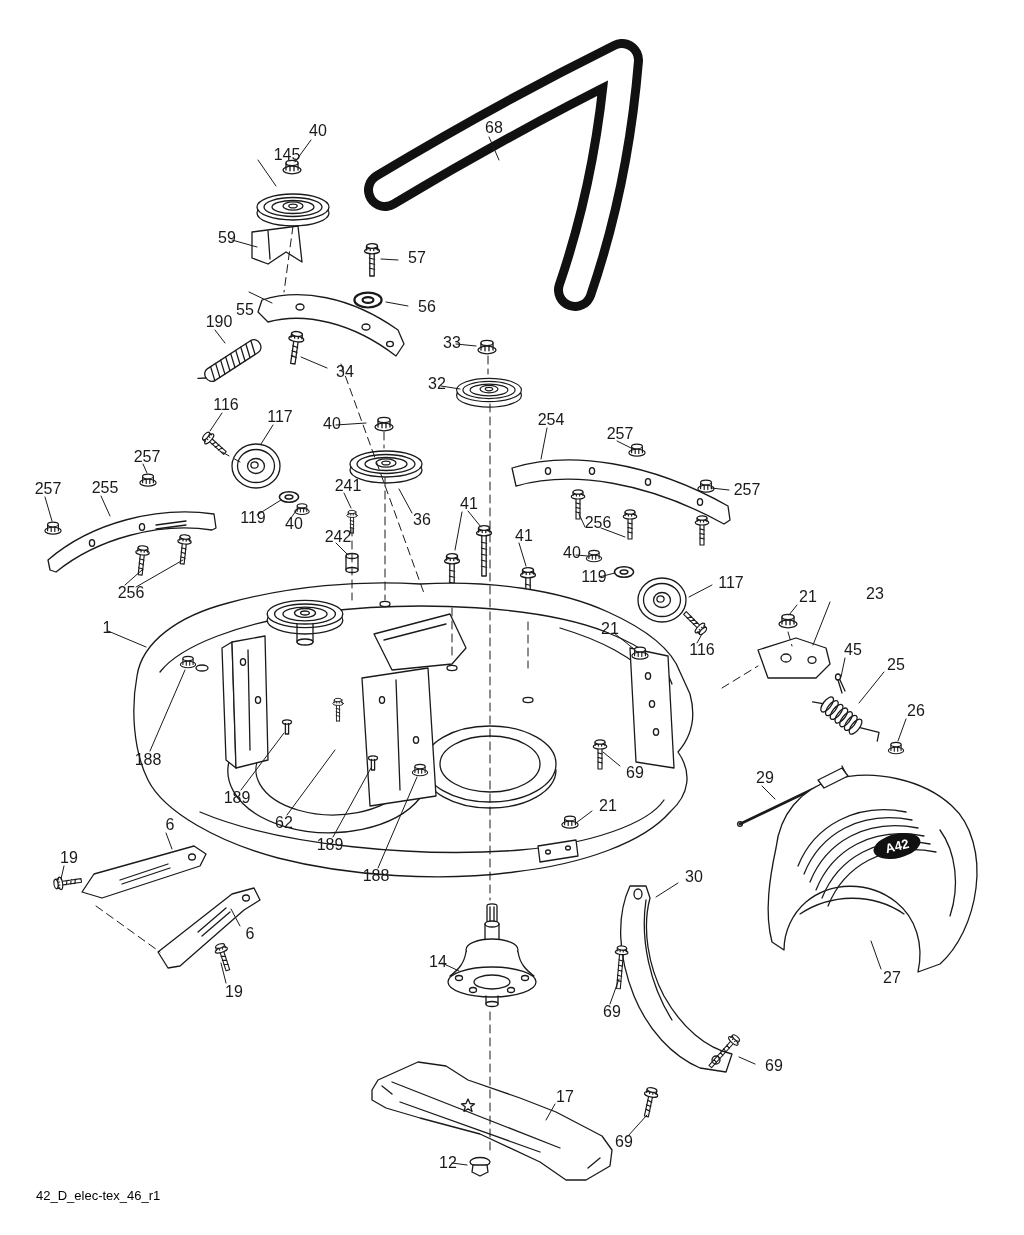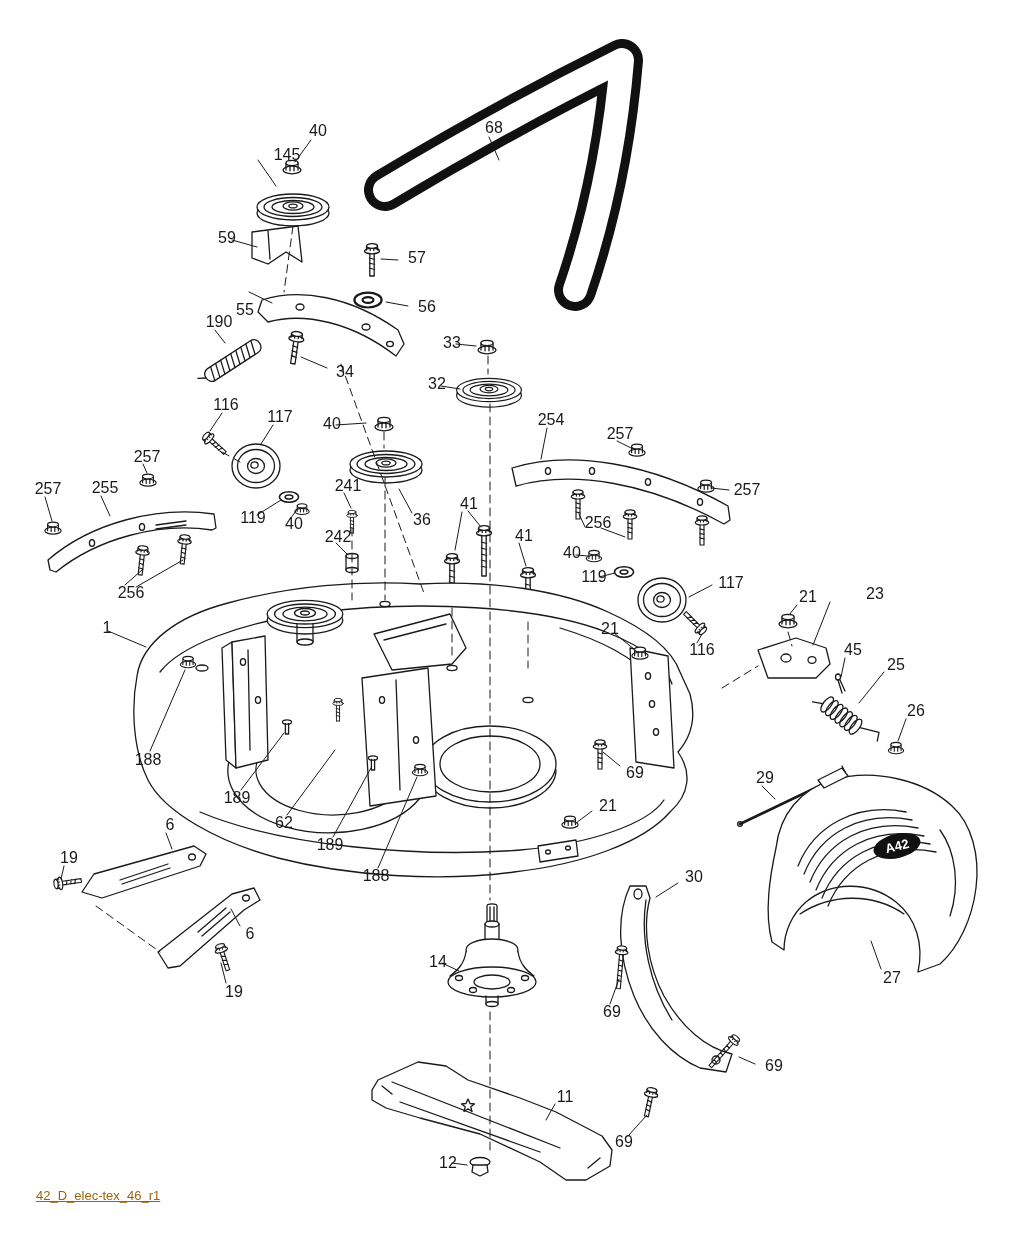--- a/index.html
+++ b/index.html
@@ -1,21 +1,21 @@
 <!DOCTYPE html>
 <html><head>
 <meta charset="utf-8">
 <style>
   html,body{margin:0;padding:0;background:#ffffff;}
   body{width:1024px;height:1235px;overflow:hidden;font-family:"Liberation Sans",sans-serif;}
   .canvas{position:relative;width:1024px;height:1235px;background:#fff;}
   .canvas svg{position:absolute;left:0;top:0;}
   #label-layer{position:absolute;left:7px;top:0;width:100%;height:100%;pointer-events:none;}
   .part-label{position:absolute;transform:translate(-50%,-50%);font-size:16px;color:#1a1a1a;white-space:nowrap;}
-  .footer{position:absolute;left:36px;top:1188px;font-size:13px;color:#a16207;text-decoration:underline;}
+  .footer{position:absolute;left:36px;top:1188px;font-size:13px;color:#000000;}
 </style>
 </head>
 <body>
 
 <div class="canvas">
 
 <svg width="1024" height="1235" viewBox="0 0 1024 1235">
   <defs>
     <g id="g-pulley">
       <ellipse cx="0" cy="6" rx="36" ry="13" fill="#fff"></ellipse>
@@ -367,20 +367,20 @@
       <div class="part-label" style="left: 163px; top: 825px;">6</div>
       <div class="part-label" style="left: 62px; top: 858px;">19</div>
       <div class="part-label" style="left: 369px; top: 876px;">188</div>
       <div class="part-label" style="left: 687px; top: 877px;">30</div>
       <div class="part-label" style="left: 243px; top: 934px;">6</div>
       <div class="part-label" style="left: 885px; top: 978px;">27</div>
       <div class="part-label" style="left: 431px; top: 962px;">14</div>
       <div class="part-label" style="left: 227px; top: 992px;">19</div>
       <div class="part-label" style="left: 605px; top: 1012px;">69</div>
       <div class="part-label" style="left: 441px; top: 1163px;">12</div>
-      <div class="part-label" style="left: 558px; top: 1097px;">11</div>
+      <div class="part-label" style="left: 558px; top: 1097px;">17</div>
       <div class="part-label" style="left: 767px; top: 1066px;">69</div>
       <div class="part-label" style="left: 617px; top: 1142px;">69</div>
     </div>
 
 <div class="footer">42_D_elec-tex_46_r1</div>
 
 </div>
 
 </body></html>

